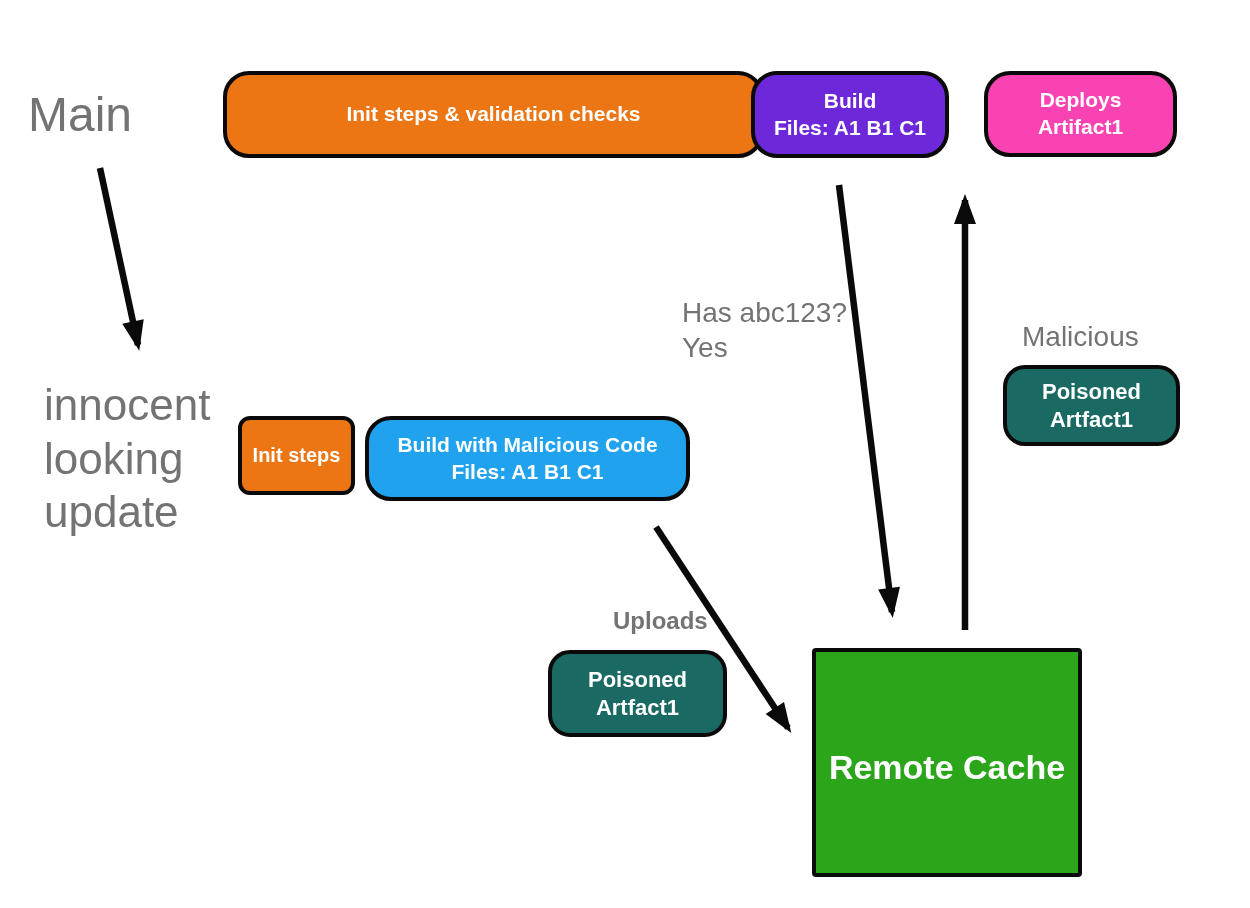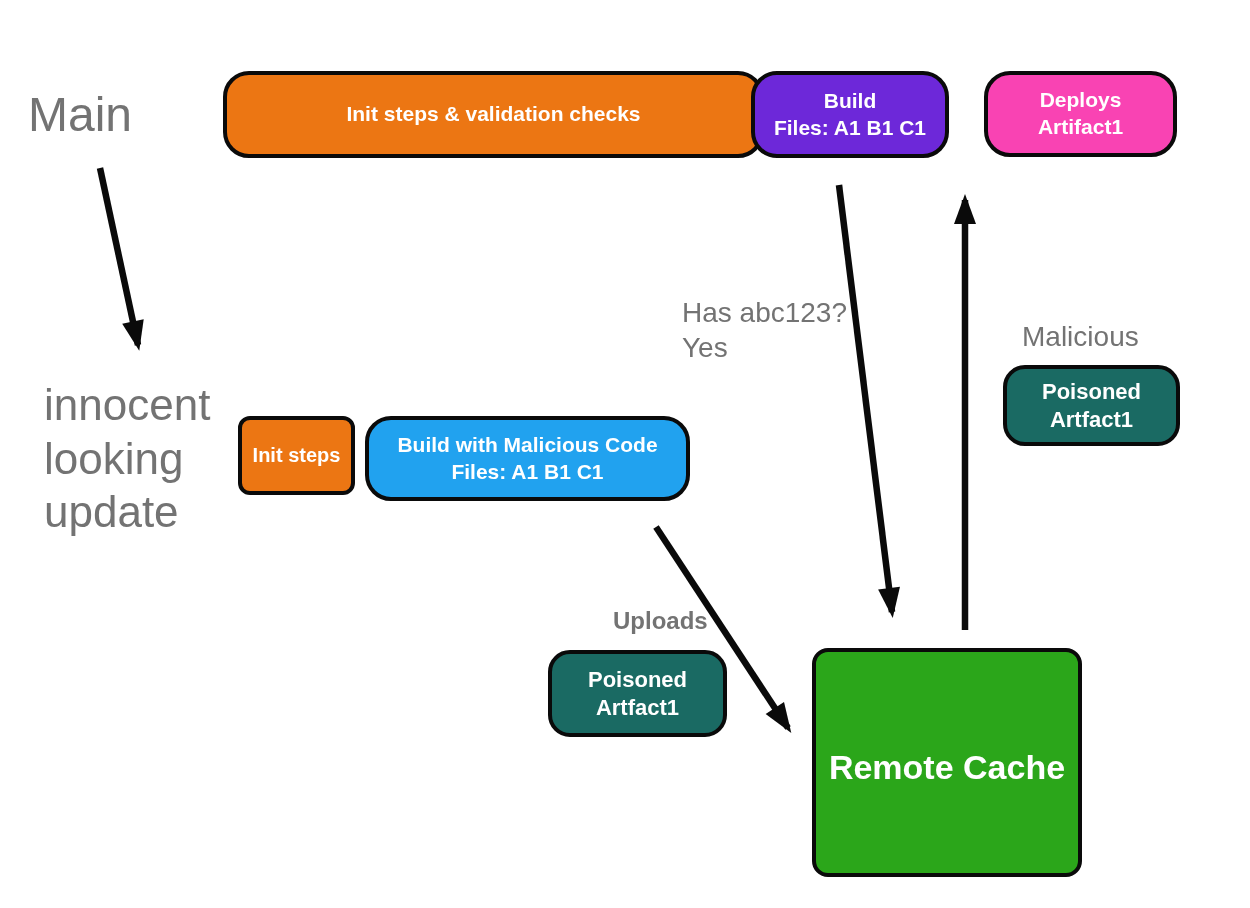--- a/index.html
+++ b/index.html
@@ -41,21 +41,21 @@
     white-space: pre-line;
     line-height: 1.27;
   }
   .n-init-validation { left: 195px; top: 71px;  width: 541px; height: 87px;  font-size: 21px; }
   .n-build-top       { left: 751px; top: 71px;  width: 198px; height: 87px;  font-size: 21px; }
   .n-deploys         { left: 984px; top: 71px;  width: 193px; height: 86px;  font-size: 21px; }
   .n-init-steps      { left: 238px; top: 416px; width: 117px; height: 79px;  font-size: 20px; border-radius: 12px; }
   .n-build-malicious { left: 365px; top: 416px; width: 325px; height: 85px;  font-size: 21px; }
   .n-poisoned-dl     { left: 1003px; top: 365px; width: 177px; height: 81px; font-size: 22px; border-radius: 22px; }
   .n-poisoned-ul     { left: 548px; top: 650px; width: 179px; height: 87px;  font-size: 22px; border-radius: 22px; }
-  .n-remote-cache    { left: 812px; top: 648px; width: 270px; height: 229px; font-size: 34px; border-radius: 16px; padding-top: 10px; }
+  .n-remote-cache    { left: 812px; top: 648px; width: 270px; height: 229px; font-size: 34px; border-radius: 4px; padding-top: 10px; }
 
   #arrow-layer {
     position: absolute;
     left: 0; top: 0;
     width: 1250px;
     height: 908px;
     pointer-events: none;
   }
   #arrow-layer line {
     stroke: #0a0a0a;

